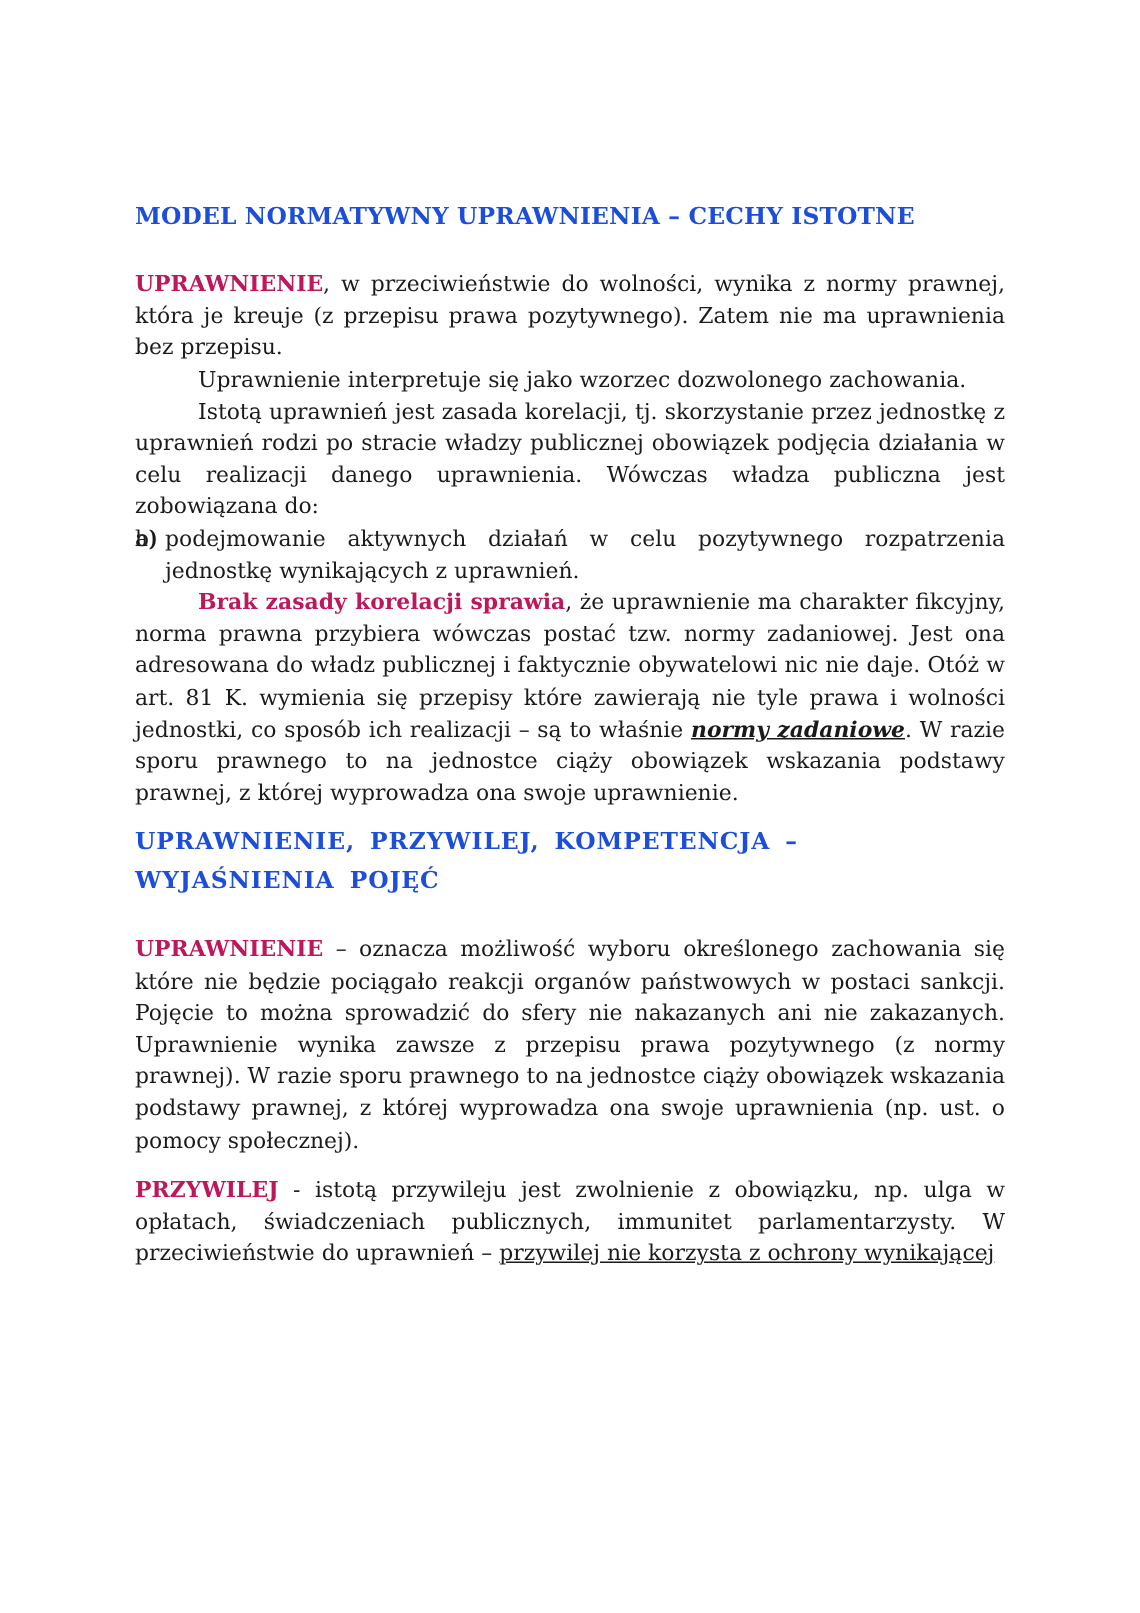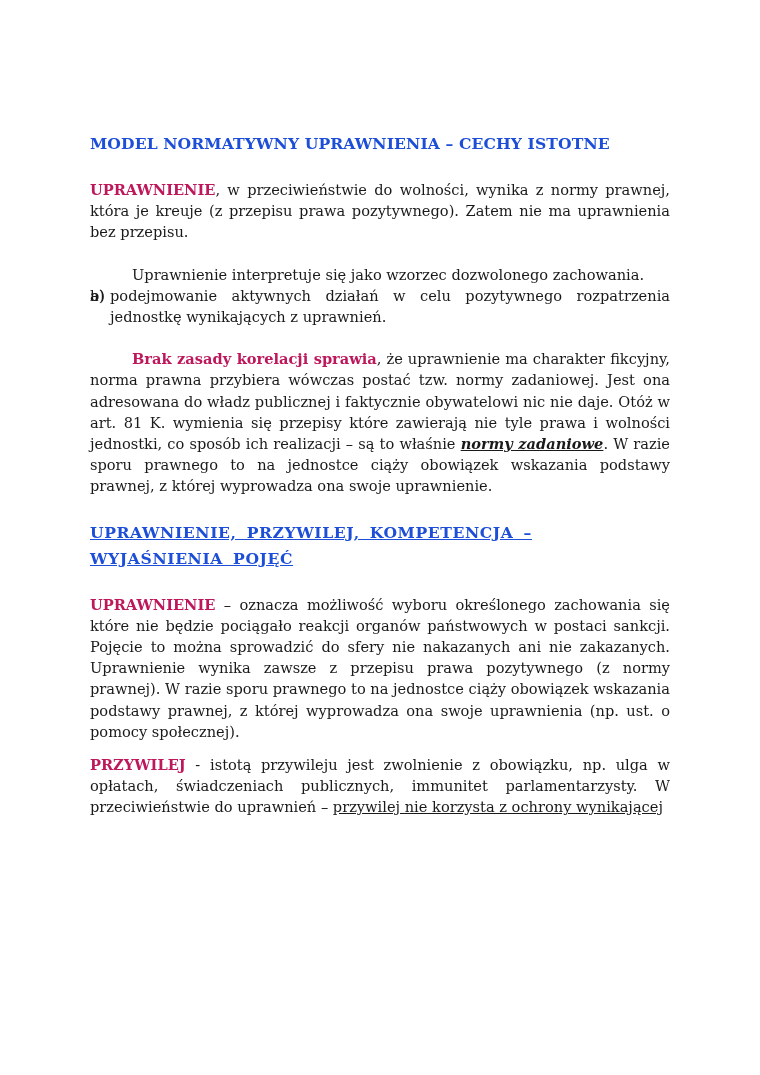--- a/index.html
+++ b/index.html
@@ -7,43 +7,44 @@
   .page {
     position: absolute; left: 90px; top: 131px; width: 580px;
     font-family: "DejaVu Serif", "Liberation Serif", serif;
     color: #1a1a1a; font-size: 14.6px; line-height: 21.2px;
   }
   .h {
     font-family: "DejaVu Serif", serif; font-weight: bold; color: #1d4ed8;
     font-size: 15.6px; line-height: 26px; margin: 0; letter-spacing: 0.1px;
   }
   .h1 { margin-bottom: 22px; }
-  .h2 { margin-top: 23px; margin-bottom: 22px; letter-spacing: 0.6px; word-spacing: 4px; text-decoration: underline; }
+  .h2 { margin-top: 9px; margin-bottom: 22px; letter-spacing: 0.6px; word-spacing: 4px; }
   p { margin: 0; text-align: justify; }
-  .gap { margin-top: 21px; }
+  .gap { }
   .gap-sm { margin-top: 12px; }
   .indent { text-indent: 42px; }
   b { font-weight: bold; color: #be185d; }
   .u { text-decoration: underline; }
   .ui { text-decoration: underline; font-style: italic; font-weight: bold; }
   ol.alpha { list-style: none; margin: 0; padding: 0; }
   ol.alpha li { position: relative; padding-left: 20px; text-align: justify; }
   ol.alpha li .mk { position: absolute; left: 0; top: 0; }
 </style>
 </head>
 <body>
 
 <div class="page">
 
   <h2 class="h h1">MODEL NORMATYWNY UPRAWNIENIA – CECHY ISTOTNE</h2>
 
   <p><b>UPRAWNIENIE</b><span>, w przeciwieństwie do wolności, wynika z normy prawnej, która je kreuje (z przepisu prawa pozytywnego). Zatem nie ma uprawnienia bez przepisu.</span></p>
 
   <p class="gap indent">Uprawnienie interpretuje się jako wzorzec dozwolonego zachowania.</p>
 
+  <p class="gap indent">Istotą uprawnień jest zasada korelacji, tj. skorzystanie przez jednostkę z uprawnień rodzi po stracie władzy publicznej obowiązek podjęcia działania w celu realizacji danego uprawnienia. Wówczas władza publiczna jest zobowiązana do:</p>
 
   <ol class="alpha">
     <li><span class="mk">a)</span></li>
     <li><span class="mk">b)</span><span>podejmowanie aktywnych działań w celu pozytywnego rozpatrzenia jednostkę wynikających z uprawnień.</span></li>
   </ol>
 
   <p class="gap indent"><b>Brak zasady korelacji sprawia</b><span>, że uprawnienie ma charakter fikcyjny, norma prawna przybiera wówczas postać tzw. normy zadaniowej. Jest ona adresowana do władz publicznej i faktycznie obywatelowi nic nie daje. Otóż w art. 81 K. wymienia się przepisy które zawierają nie tyle prawa i wolności jednostki, co sposób ich realizacji – są to właśnie </span><span class="ui">normy zadaniowe</span><span>. W razie sporu prawnego to na jednostce ciąży obowiązek wskazania podstawy prawnej, z której wyprowadza ona swoje uprawnienie.</span></p>
 
   <h2 class="h h2">UPRAWNIENIE, PRZYWILEJ, KOMPETENCJA – WYJAŚNIENIA POJĘĆ</h2>
 

